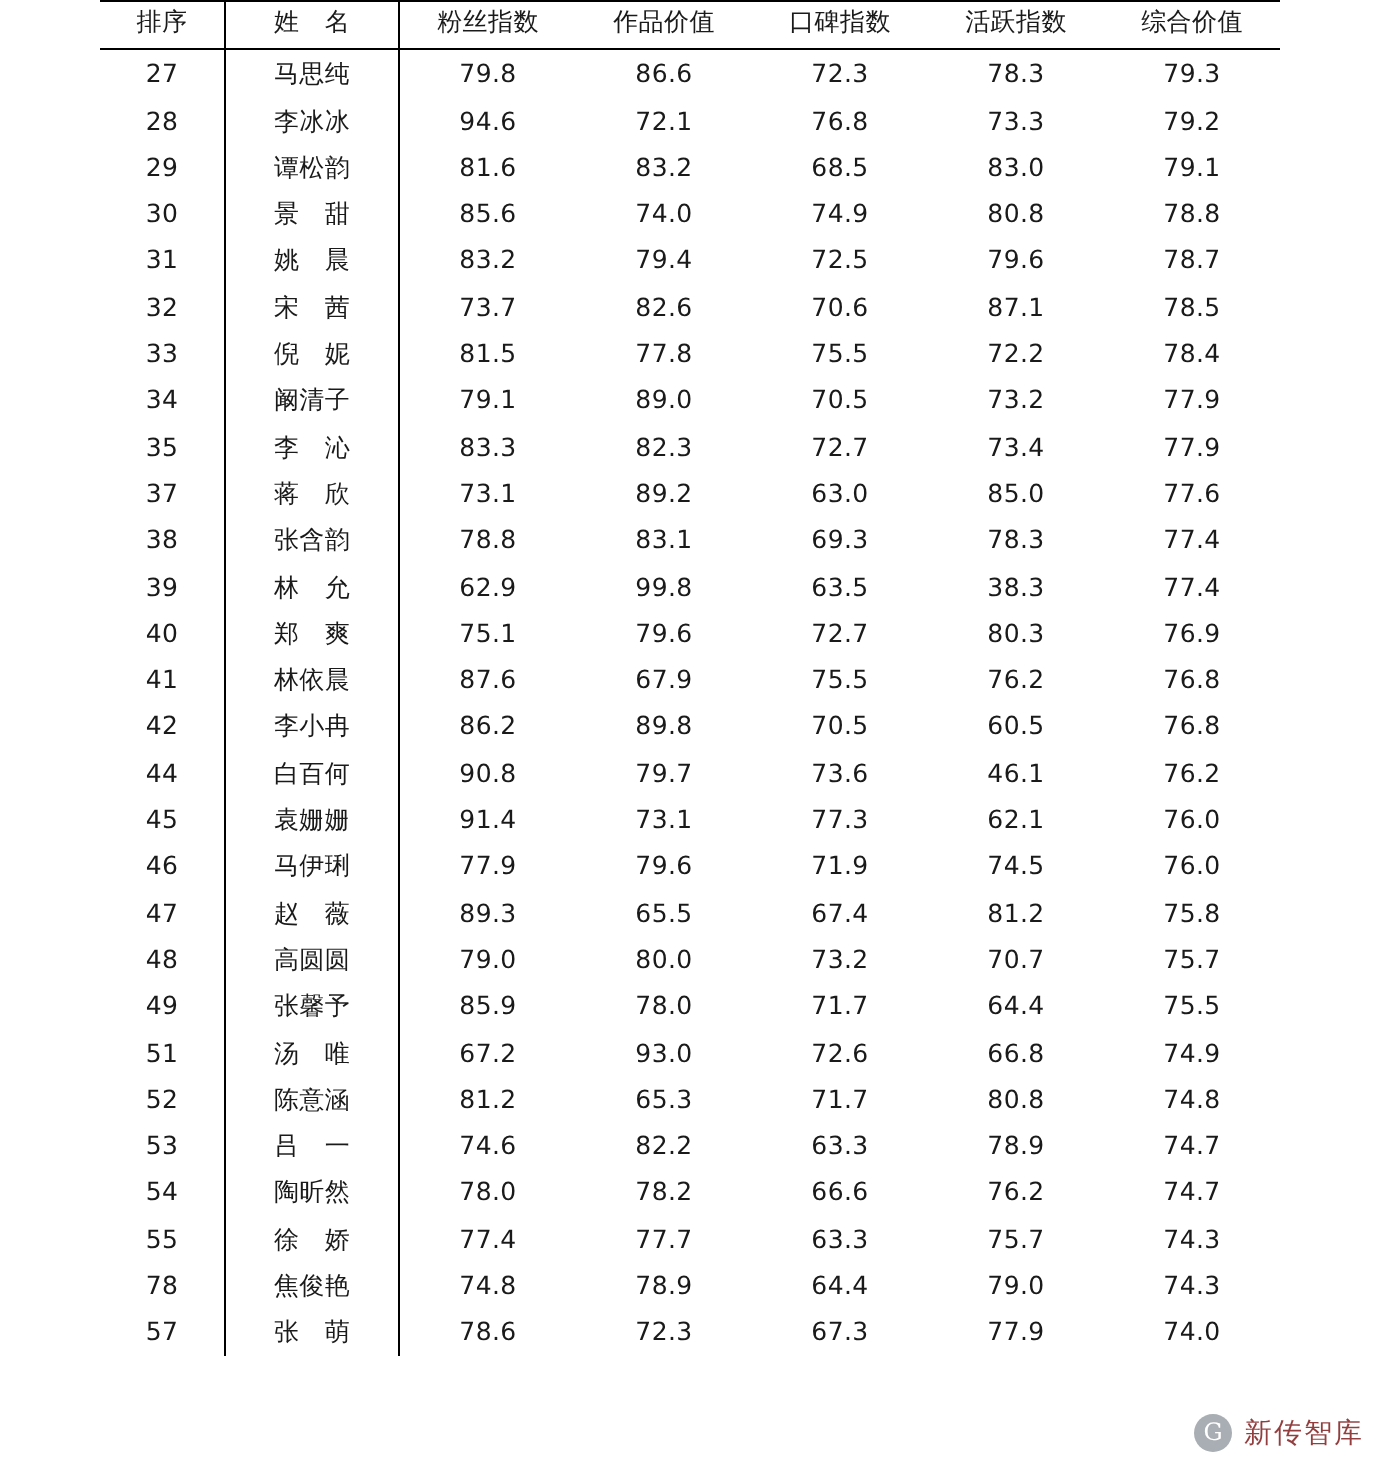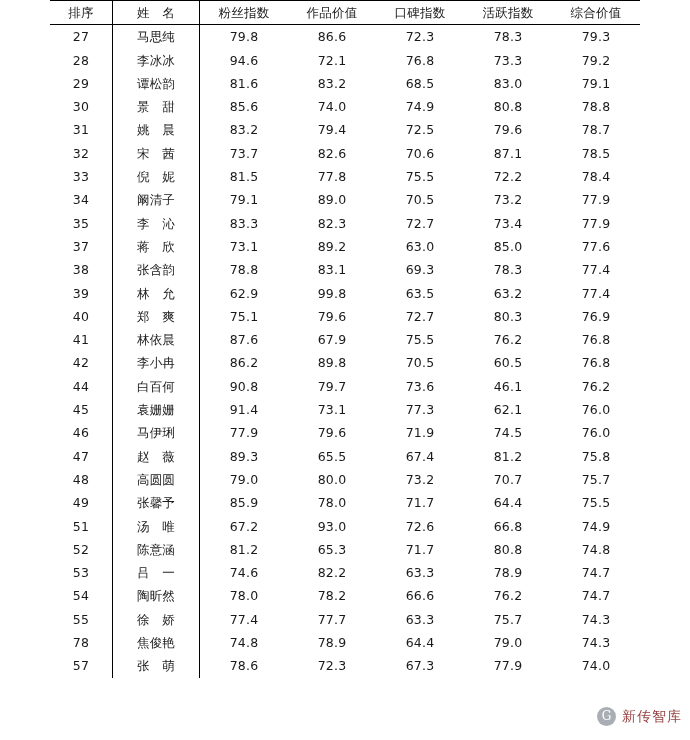--- a/index.html
+++ b/index.html
@@ -33,20 +33,21 @@
     padding: 0;
     height: 23.3px;
     line-height: 23.3px;
     color: #1a1a1a;
     letter-spacing: 0.2px;
   }
   thead th {
     border-top: 1px solid #000;
     border-bottom: 1px solid #000;
     font-size: 12.5px;
+    font-family: Liberation Mono, monospace;
   }
   
   .col-rank { width: 62px; }
   .col-name { width: 86px; border-left: 1px solid #000; border-right: 1px solid #000; }
   .col-num  { width: 88px; }
 
   thead th.col-name { border-left: 1px solid #000; border-right: 1px solid #000; }
 
   td.name-cell {
     border-left: 1px solid #000;
@@ -203,21 +204,21 @@
           <td class="col-num num">69.3</td>
           <td class="col-num num">78.3</td>
           <td class="col-num num">77.4</td>
         </tr>
         <tr>
           <td class="col-rank">39</td>
           <td class="name-cell col-name">林　允</td>
           <td class="col-num num">62.9</td>
           <td class="col-num num">99.8</td>
           <td class="col-num num">63.5</td>
-          <td class="col-num num">63.2</td>
+          <td class="col-num num">38.3</td>
           <td class="col-num num">77.4</td>
         </tr>
         <tr>
           <td class="col-rank">40</td>
           <td class="name-cell col-name">郑　爽</td>
           <td class="col-num num">75.1</td>
           <td class="col-num num">79.6</td>
           <td class="col-num num">72.7</td>
           <td class="col-num num">80.3</td>
           <td class="col-num num">76.9</td>

